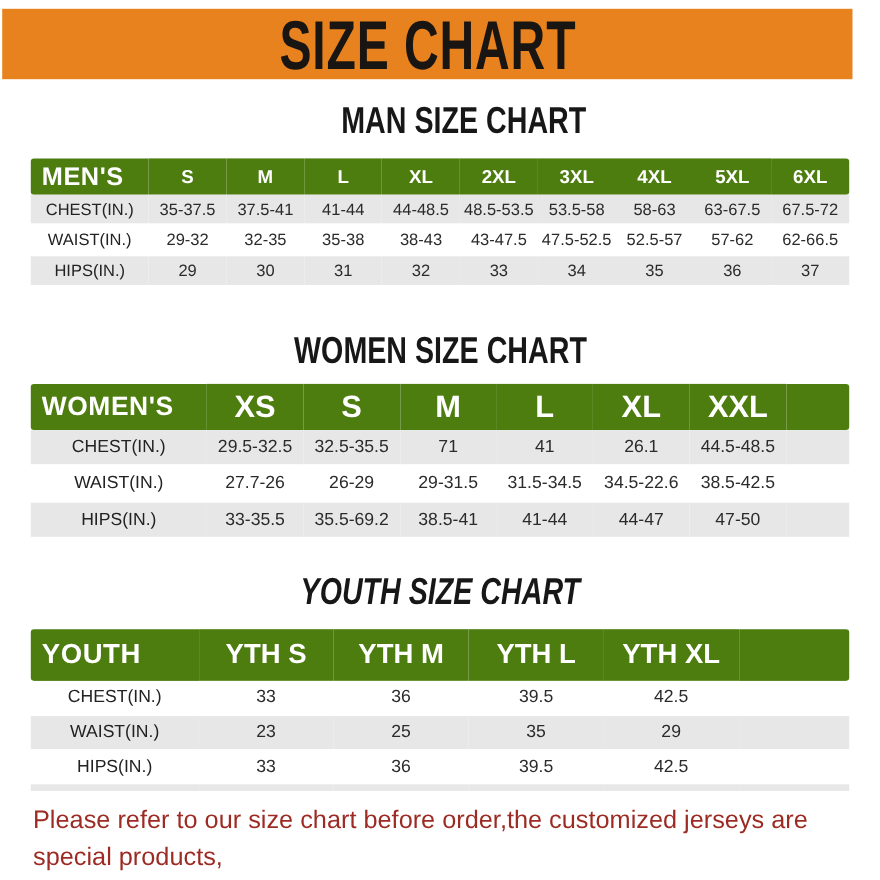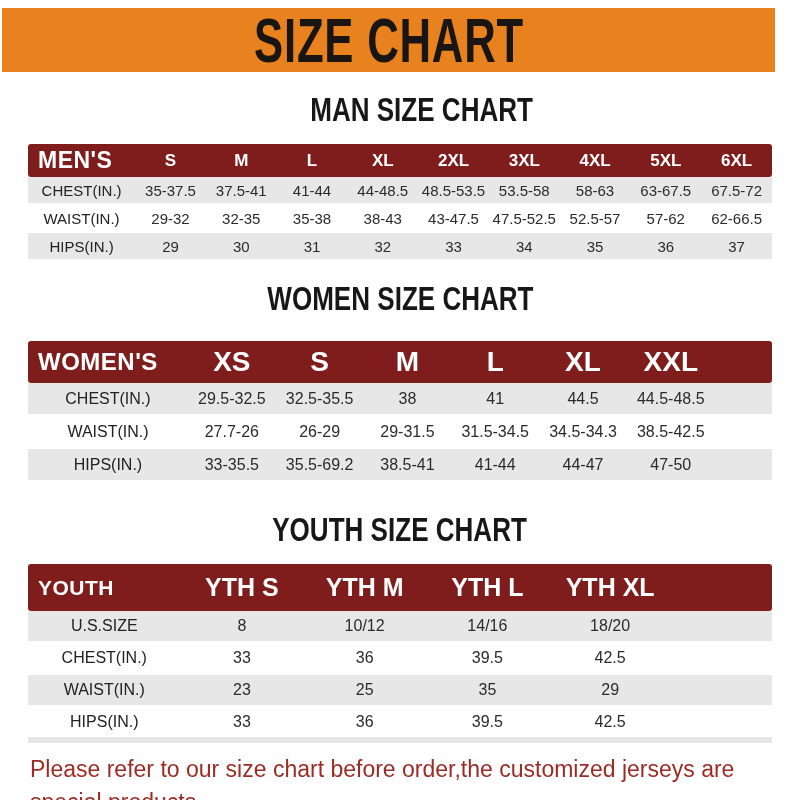--- a/index.html
+++ b/index.html
@@ -35,35 +35,35 @@
   .section-heading .ht {
     display: inline-block;
     font-size: 31px;
     font-weight: 800;
     color: #171717;
     letter-spacing: 0px;
     transform: scale(0.84, 1.1);
     white-space: nowrap;
   }
   .hd-man    { margin-top: 20px; margin-left: 43px; }
-  .hd-women  { margin-top: 20px; }
-  .hd-youth  { margin-top: 30px; }
+  .hd-women  { margin-top: 40px; }
+  .hd-youth  { margin-top: 30px; font-style: italic; }
 
   table.size-table {
     border-collapse: collapse;
     table-layout: fixed;
     margin-left: 28px;
     width: 744px;
   }
   .tbl-man   { margin-top: 16px; }
-  .tbl-women { margin-top: 24px; }
+  .tbl-women { margin-top: 12px; }
   .tbl-youth { margin-top: 16px; }
 
   table.size-table th {
-    background: #7f1d1d;
+    background: #4d7c0f;
     color: #ffffff;
     font-weight: 700;
     text-align: center;
     padding: 0;
   }
   table.size-table th.label-cell {
     text-align: left;
     padding-left: 10px;
     letter-spacing: 0.5px;
   }
@@ -85,21 +85,21 @@
   .tbl-man th.label-cell { font-size: 23px; }
   .tbl-man td { height: 26px; font-size: 15px; }
 
   
   .tbl-women th { height: 42px; font-size: 28px; }
   .tbl-women th.label-cell { font-size: 24px; }
   .tbl-women td { height: 31px; font-size: 16px; }
 
   
   .tbl-youth th { height: 47px; font-size: 25px; }
-  .tbl-youth th.label-cell { font-size: 21px; }
+  .tbl-youth th.label-cell { font-size: 25px; }
   .tbl-youth td { height: 30px; font-size: 16px; }
   .tbl-youth { border-bottom: 6px solid #E7E7E7; }
 
   .footer-note {
     margin-top: 10px;
     padding-left: 30px;
     color: #9C2B24;
     font-size: 23px;
     line-height: 33px;
     font-weight: 500;
@@ -206,33 +206,33 @@
         <th>XL</th>
         <th>XXL</th>
         <th></th>
       </tr>
     </thead>
     <tbody>
       <tr class="row-gray">
         <td class="label-cell">CHEST(IN.)</td>
         <td>29.5-32.5</td>
         <td>32.5-35.5</td>
-        <td>38</td>
+        <td>71</td>
         <td>41</td>
-        <td>44.5</td>
+        <td>26.1</td>
         <td>44.5-48.5</td>
         <td></td>
       </tr>
       <tr class="row-white">
         <td class="label-cell">WAIST(IN.)</td>
         <td>27.7-26</td>
         <td>26-29</td>
         <td>29-31.5</td>
         <td>31.5-34.5</td>
-        <td>34.5-34.3</td>
+        <td>34.5-22.6</td>
         <td>38.5-42.5</td>
         <td></td>
       </tr>
       <tr class="row-gray">
         <td class="label-cell">HIPS(IN.)</td>
         <td>33-35.5</td>
         <td>35.5-69.2</td>
         <td>38.5-41</td>
         <td>41-44</td>
         <td>44-47</td>
@@ -258,28 +258,20 @@
       <tr>
         <th class="label-cell">YOUTH</th>
         <th>YTH S</th>
         <th>YTH M</th>
         <th>YTH L</th>
         <th>YTH XL</th>
         <th></th>
       </tr>
     </thead>
     <tbody>
-      <tr class="row-gray">
-        <td class="label-cell">U.S.SIZE</td>
-        <td>8</td>
-        <td>10/12</td>
-        <td>14/16</td>
-        <td>18/20</td>
-        <td></td>
-      </tr>
       <tr class="row-white">
         <td class="label-cell">CHEST(IN.)</td>
         <td>33</td>
         <td>36</td>
         <td>39.5</td>
         <td>42.5</td>
         <td></td>
       </tr>
       <tr class="row-gray">
         <td class="label-cell">WAIST(IN.)</td>

